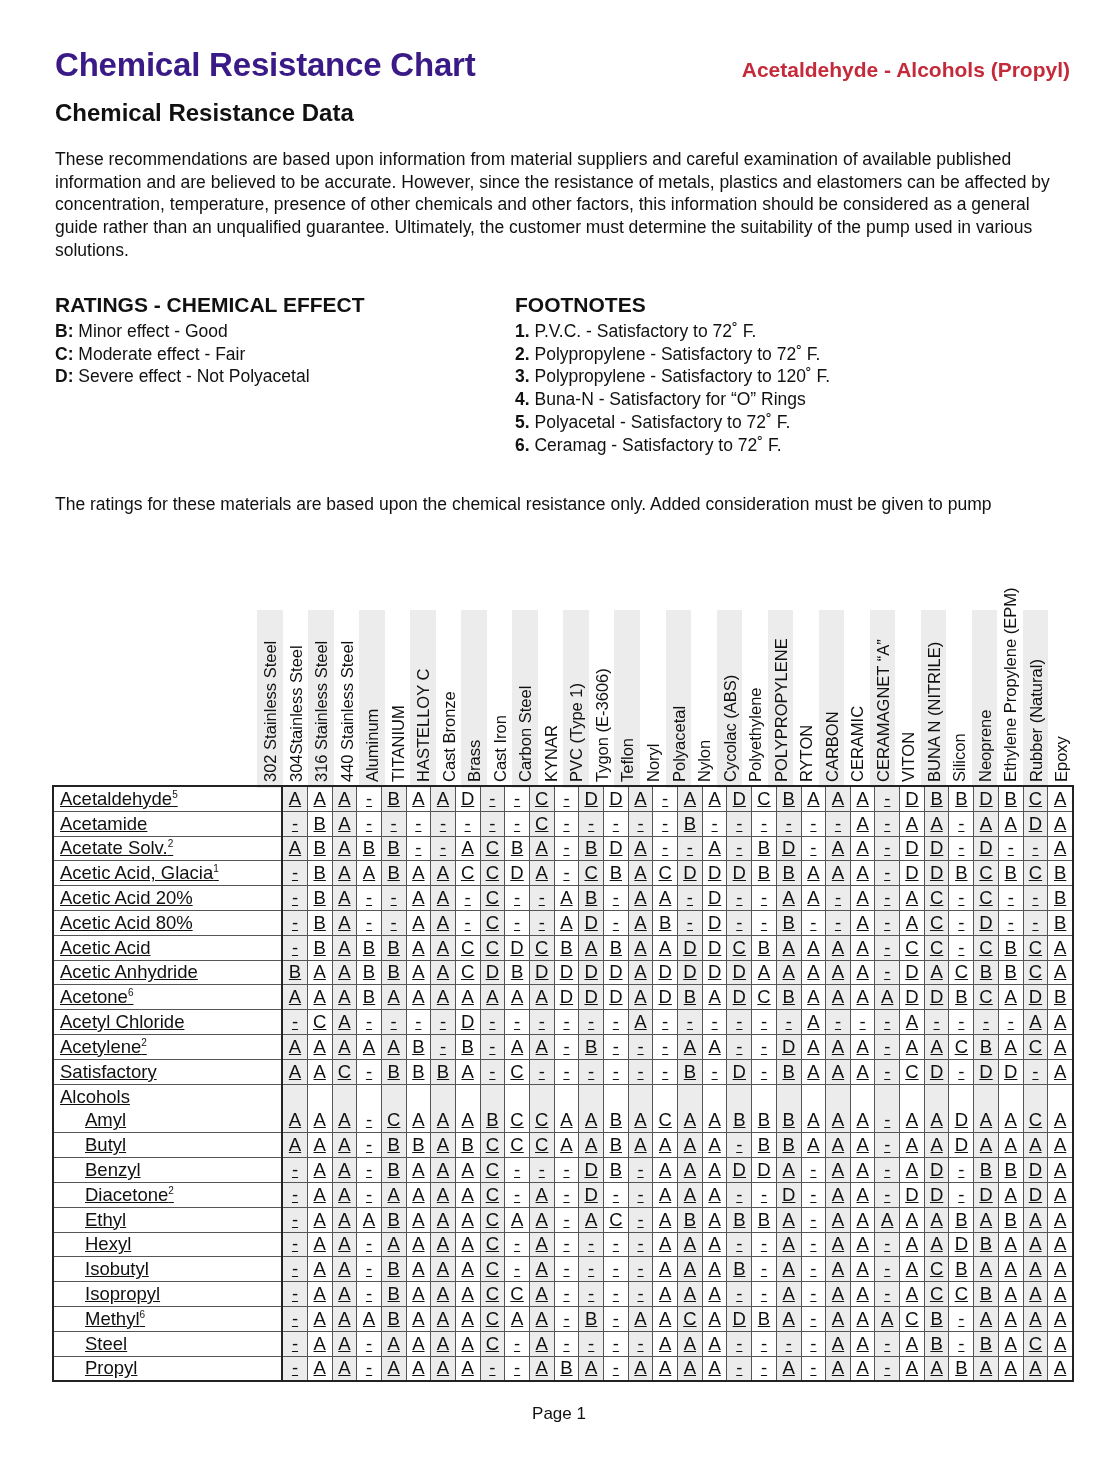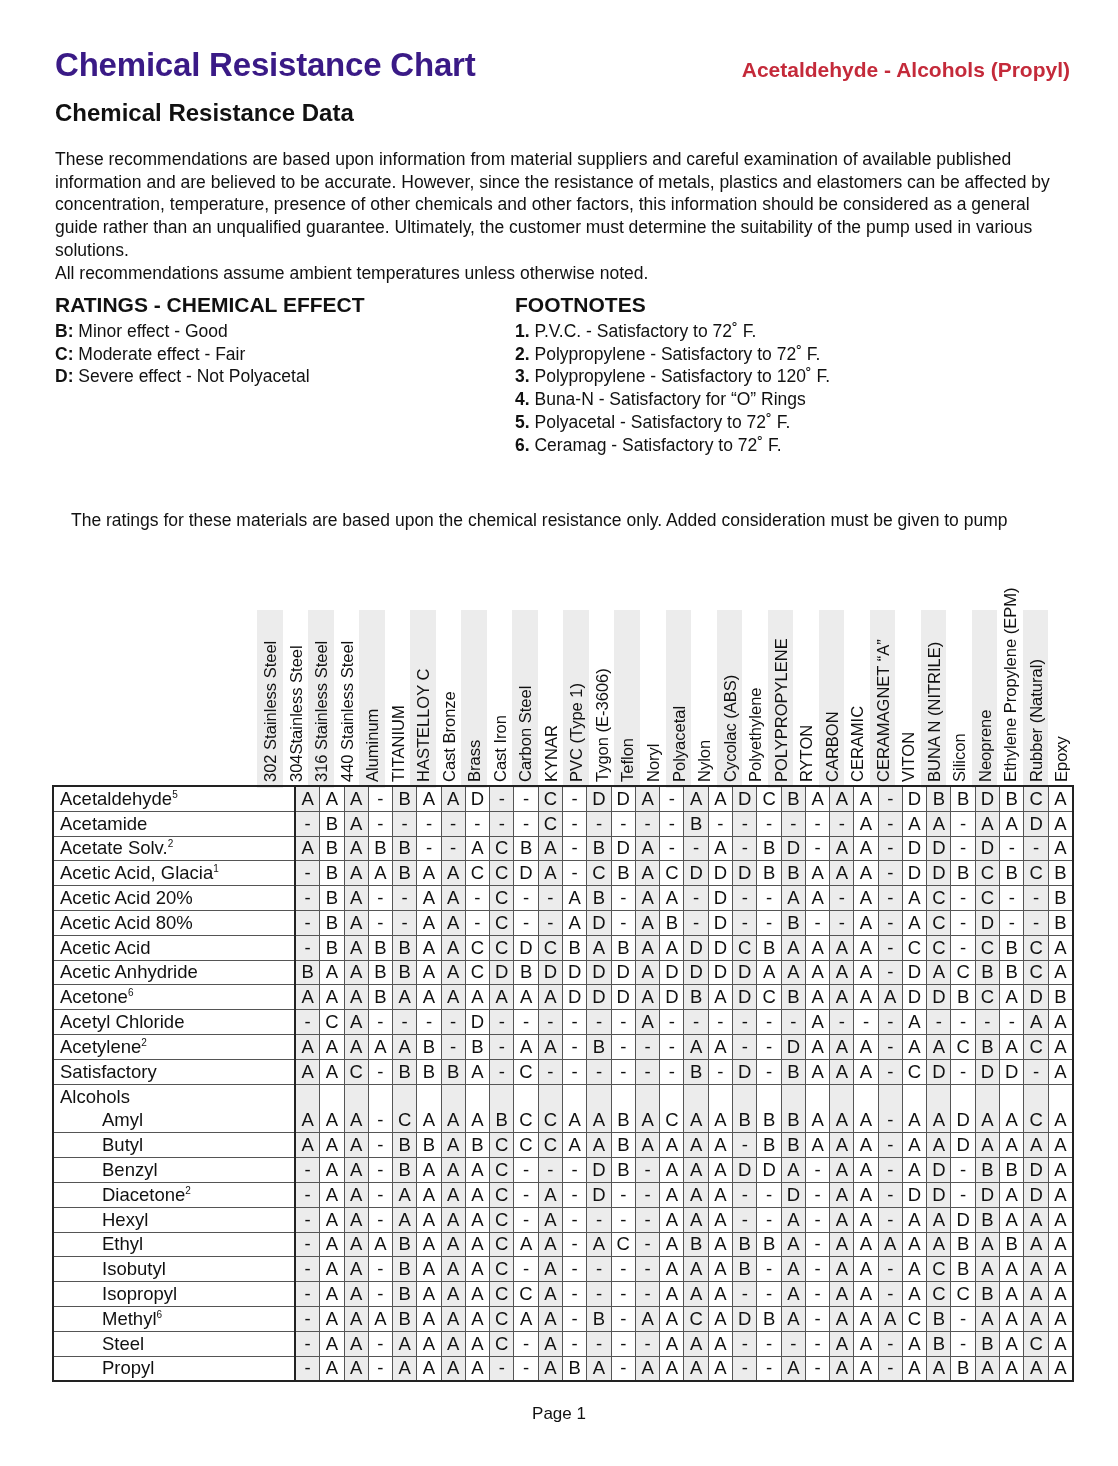--- a/index.html
+++ b/index.html
@@ -8,54 +8,53 @@
   .range-title { position: absolute; right: 48px; top: 58px; font-size: 21px; font-weight: bold; color: #c42a3a; }
   .section-title { position: absolute; left: 55px; top: 99px; font-size: 24px; font-weight: bold; color: #111; }
   .intro { position: absolute; left: 55px; top: 132px; width: 1020px; font-size: 17.5px; line-height: 22.7px; color: #111; margin-top: 16px; }
   .intro p { margin: 0; }
   .ratings { position: absolute; left: 55px; top: 292px; font-size: 17.5px; line-height: 22.7px; }
   .footnotes { position: absolute; left: 515px; top: 292px; font-size: 17.5px; line-height: 22.7px; }
   .block-head { font-size: 21px; font-weight: bold; margin-bottom: 2px; line-height: 26px; }
   .ratings div.row, .footnotes div.row { white-space: nowrap; }
   .b { font-weight: bold; }
   .note { position: absolute; left: 55px; top: 493px; width: 1030px; font-size: 17.5px; line-height: 22.7px; }
-  .note p { margin: 16px; }
+  .note p { margin: 0; }
 
   
   .chart { position: absolute; left: 52px; top: 610px; width: 1022px; }
   .hdr { position: absolute; left: 205px; top: 0; height: 178px; width: 817px; }
   .hcol { position: absolute; bottom: 0; width: 25.53px; height: 178px; }
   .hcol.shade { background: #ececec; }
   .hcol .htxt { position: absolute; left: 50%; bottom: 4px; transform-origin: 0 0; transform: rotate(-90deg) translateY(-50%); white-space: nowrap; font-size: 16.5px; line-height: 20px; }
   .hcol.tall { height: 228px; }
 
-  table.grid { position: absolute; left: 0; top: 175px; border-collapse: collapse; table-layout: fixed; border: 2px solid #222; }
+  table.grid { position: absolute; left: 0; top: 175px; border-collapse: collapse; table-layout: fixed; border: 2px solid #222; text-decoration: underline; }
   table.grid td { border: 1px solid #555; padding: 0; height: 23.8px; font-size: 18.5px; text-align: center; line-height: 22px; }
   table.grid td.name { width: 201px; text-align: left; padding-left: 6px; border-right: 2px solid #222; white-space: nowrap; }
-  table.grid td.name.sub { padding-left: 48px; }
+  table.grid td.name.sub { padding-left: 31px; }
   table.grid td.v { width: 24.5px; }
   table.grid td.v.shade { background: #ececec; }
   table.grid tr.group td { border-bottom: none; height: 24px; }
   table.grid tr.afterg td { border-top: none; }
   sup { font-size: 10px; line-height: 0; vertical-align: 7px; }
 
   .page { position: absolute; left: 0; width: 1118px; text-align: center; top: 1404px; font-size: 17px; }
 </style>
 </head>
 <body>
 
 <div>
   <div class="main-title">Chemical Resistance Chart</div>
   <div class="range-title">Acetaldehyde - Alcohols (Propyl)</div>
 </div>
 
 <div class="section-title">Chemical Resistance Data</div>
 <div class="intro">
   <p>These recommendations are based upon information from material suppliers and careful examination of available published information and are believed to be accurate. However, since the resistance of metals, plastics and elastomers can be affected by concentration, temperature, presence of other chemicals and other factors, this information should be considered as a general guide rather than an unqualified guarantee. Ultimately, the customer must determine the suitability of the pump used in various solutions.</p>
-  <p>All recommendations assume ambient temperatures unless otherwise noted.</p>
 </div>
 
 <div class="ratings">
   <div class="block-head">RATINGS - CHEMICAL EFFECT</div>
   <div class="row"><span class="b">B:</span><span> Minor effect - Good</span></div>
   <div class="row"><span class="b">C:</span><span> Moderate effect - Fair</span></div>
   <div class="row"><span class="b">D:</span><span> Severe effect - Not Polyacetal</span></div>
 </div>
 
 <div class="footnotes">
@@ -762,20 +761,55 @@
           <td class="v shade">-</td>
           <td class="v">D</td>
           <td class="v shade">D</td>
           <td class="v">-</td>
           <td class="v shade">D</td>
           <td class="v">A</td>
           <td class="v shade">D</td>
           <td class="v">A</td>
         </tr>
         <tr>
+          <td class="name sub"><span>Ethyl</span></td>
+          <td class="v shade">-</td>
+          <td class="v">A</td>
+          <td class="v shade">A</td>
+          <td class="v">A</td>
+          <td class="v shade">B</td>
+          <td class="v">A</td>
+          <td class="v shade">A</td>
+          <td class="v">A</td>
+          <td class="v shade">C</td>
+          <td class="v">A</td>
+          <td class="v shade">A</td>
+          <td class="v">-</td>
+          <td class="v shade">A</td>
+          <td class="v">C</td>
+          <td class="v shade">-</td>
+          <td class="v">A</td>
+          <td class="v shade">B</td>
+          <td class="v">A</td>
+          <td class="v shade">B</td>
+          <td class="v">B</td>
+          <td class="v shade">A</td>
+          <td class="v">-</td>
+          <td class="v shade">A</td>
+          <td class="v">A</td>
+          <td class="v shade">A</td>
+          <td class="v">A</td>
+          <td class="v shade">A</td>
+          <td class="v">B</td>
+          <td class="v shade">A</td>
+          <td class="v">B</td>
+          <td class="v shade">A</td>
+          <td class="v">A</td>
+        </tr>
+        <tr>
           <td class="name sub"><span>Hexyl</span></td>
           <td class="v shade">-</td>
           <td class="v">A</td>
           <td class="v shade">A</td>
           <td class="v">-</td>
           <td class="v shade">A</td>
           <td class="v">A</td>
           <td class="v shade">A</td>
           <td class="v">A</td>
           <td class="v shade">C</td>
@@ -793,55 +827,20 @@
           <td class="v shade">A</td>
           <td class="v">-</td>
           <td class="v shade">A</td>
           <td class="v">A</td>
           <td class="v shade">-</td>
           <td class="v">A</td>
           <td class="v shade">A</td>
           <td class="v">D</td>
           <td class="v shade">B</td>
           <td class="v">A</td>
-          <td class="v shade">A</td>
-          <td class="v">A</td>
-        </tr>
-        <tr>
-          <td class="name sub"><span>Ethyl</span></td>
-          <td class="v shade">-</td>
-          <td class="v">A</td>
-          <td class="v shade">A</td>
-          <td class="v">A</td>
-          <td class="v shade">B</td>
-          <td class="v">A</td>
-          <td class="v shade">A</td>
-          <td class="v">A</td>
-          <td class="v shade">C</td>
-          <td class="v">A</td>
-          <td class="v shade">A</td>
-          <td class="v">-</td>
-          <td class="v shade">A</td>
-          <td class="v">C</td>
-          <td class="v shade">-</td>
-          <td class="v">A</td>
-          <td class="v shade">B</td>
-          <td class="v">A</td>
-          <td class="v shade">B</td>
-          <td class="v">B</td>
-          <td class="v shade">A</td>
-          <td class="v">-</td>
-          <td class="v shade">A</td>
-          <td class="v">A</td>
-          <td class="v shade">A</td>
-          <td class="v">A</td>
-          <td class="v shade">A</td>
-          <td class="v">B</td>
-          <td class="v shade">A</td>
-          <td class="v">B</td>
           <td class="v shade">A</td>
           <td class="v">A</td>
         </tr>
         <tr>
           <td class="name sub"><span>Isobutyl</span></td>
           <td class="v shade">-</td>
           <td class="v">A</td>
           <td class="v shade">A</td>
           <td class="v">-</td>
           <td class="v shade">B</td>

